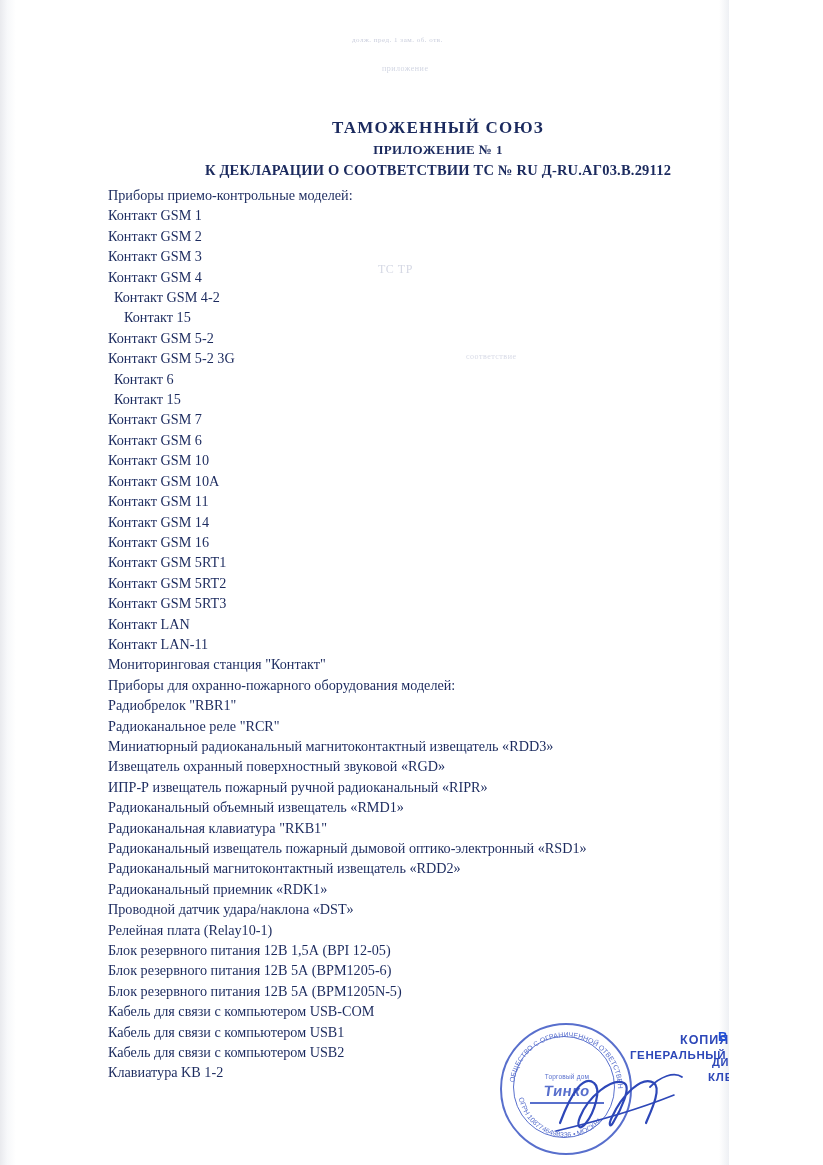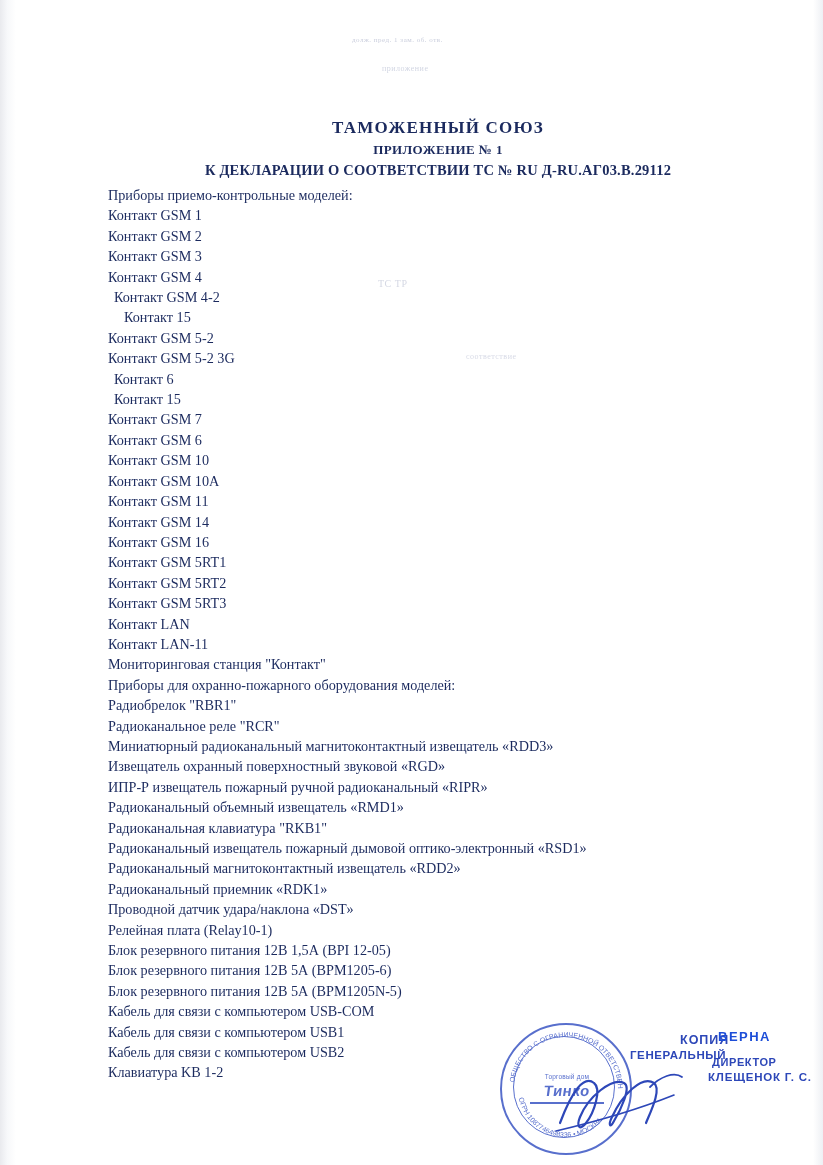--- a/index.html
+++ b/index.html
@@ -2,39 +2,39 @@
 <html><head>
 <meta charset="utf-8">
 <style>
   html, body {
     margin: 0;
     padding: 0;
     background: #ffffff;
   }
   .page {
     position: relative;
-    width: 823px;
+    width: 729px;
     height: 1165px;
     background: #ffffff;
     overflow: hidden;
     font-family: "Liberation Serif", serif;
     color: #1b2a5e;
   }
   
   .ghost {
     position: absolute;
     color: #c9cddc;
     font-size: 7px;
     letter-spacing: 0.5px;
     white-space: nowrap;
     font-family: "Liberation Serif", serif;
   }
   .ghost-1 { left: 352px; top: 36px; }
   .ghost-2 { left: 382px; top: 64px; font-size: 8px; color: #d2d6e3; }
-  .ghost-3 { left: 378px; top: 262px; font-size: 10px; color: #d5d8e4; margin-top: 16px; }
+  .ghost-3 { left: 378px; top: 262px; font-size: 12px; color: #d5d8e4; }
   .ghost-4 { left: 466px; top: 352px; font-size: 8px; color: #d7dae6; }
 
   
   .scan-edge {
     position: absolute;
     left: 0;
     top: 0;
     width: 16px;
     height: 1165px;
     background: linear-gradient(to right, #e9eaee 0%, #f7f8fa 45%, #ffffff 100%);

